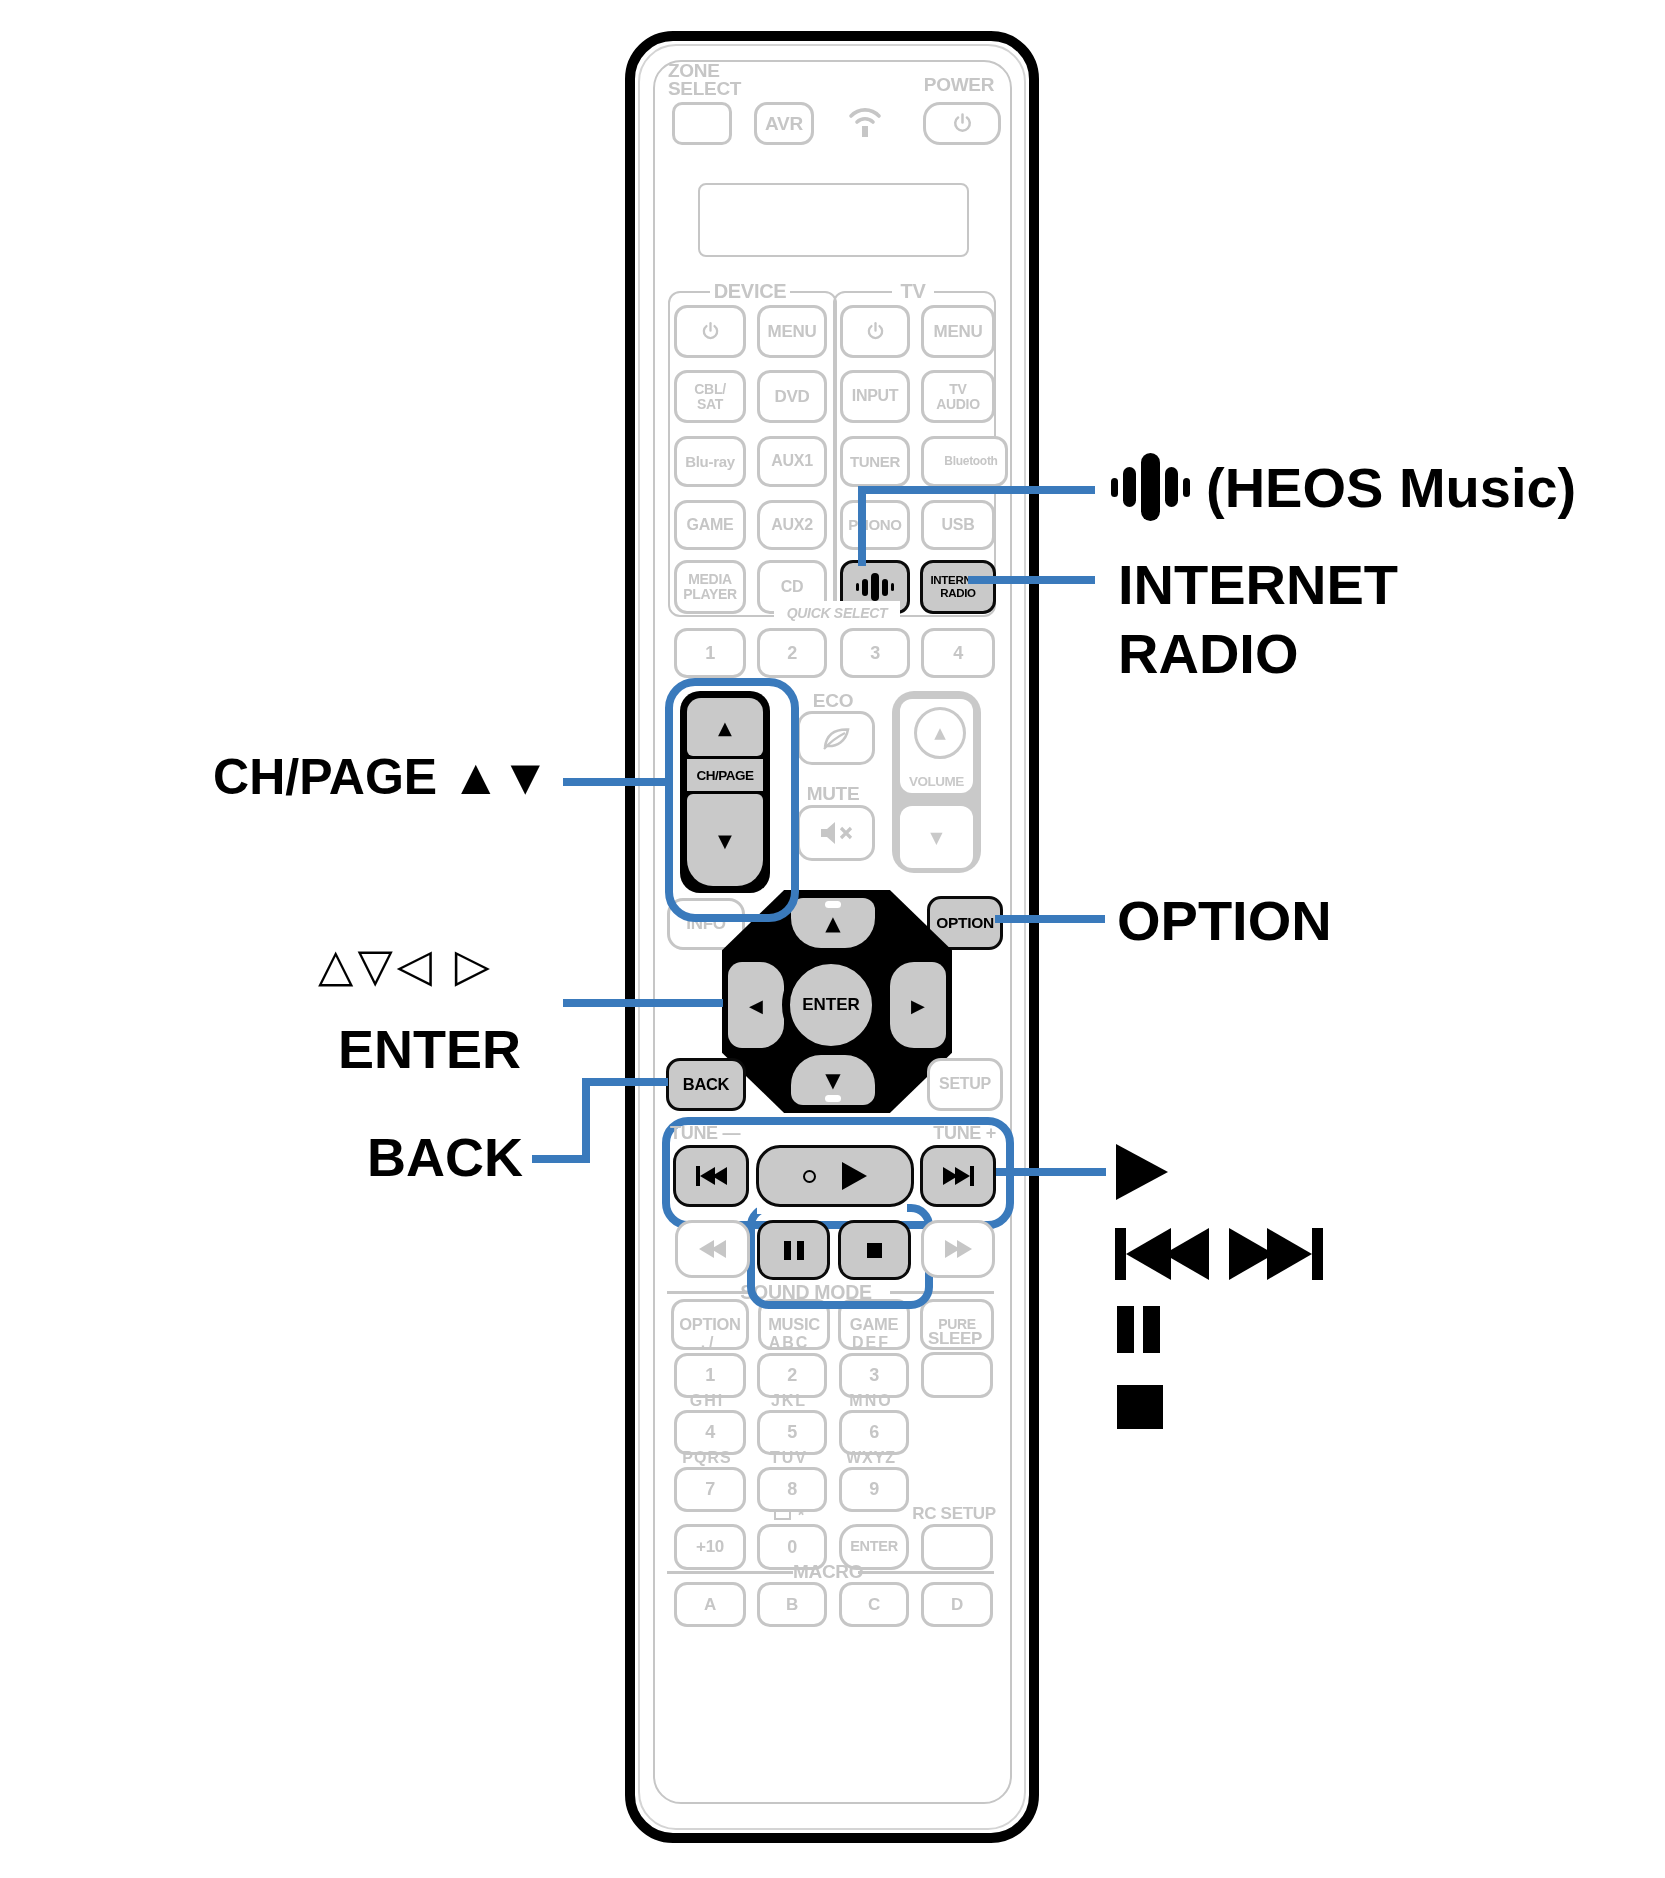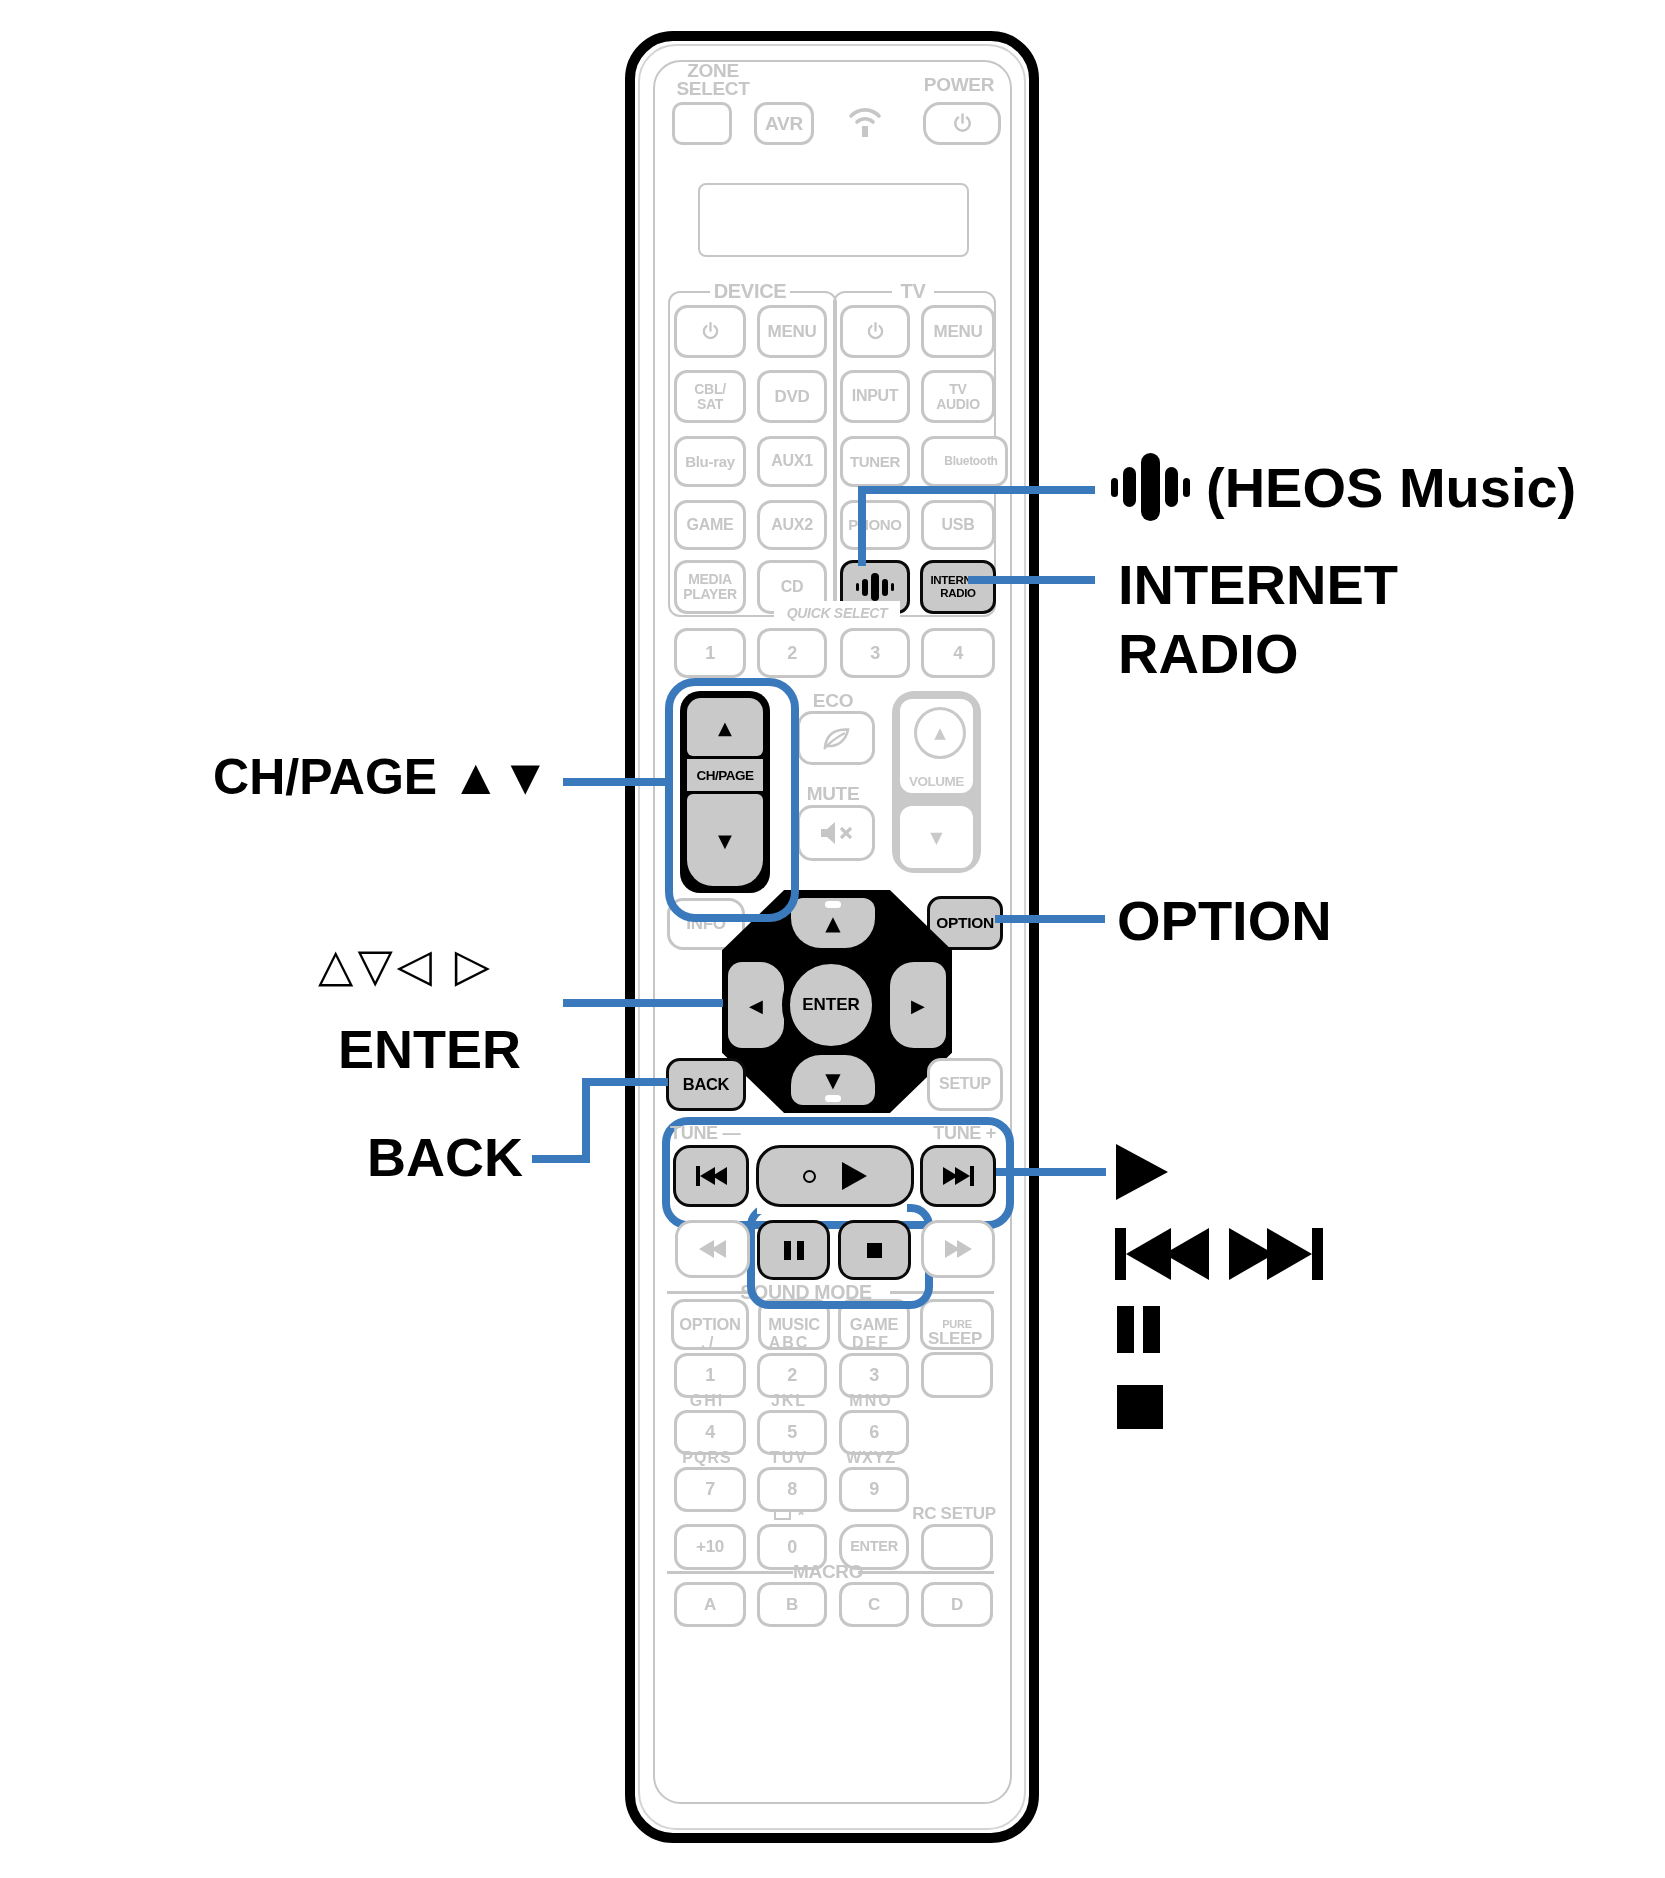--- a/index.html
+++ b/index.html
@@ -77,21 +77,21 @@
 </head>
 <body>
 
 <div class="stage">
 
   <div class="body-frame" style="left:625px;top:31px;width:394px;height:1792px;">
     <div class="inner-line"></div>
   </div>
   <div class="panel" style="left:653px;top:60px;width:355px;height:1740px;"></div>
 
-  <div class="glabel" style="left:668px;top:62px;width:90px;font-size:19px;line-height:18px;text-align:center;">ZONE
+  <div class="glabel" style="left:668px;top:62px;width:90px;font-size:19px;line-height:18px;text-align:left;">ZONE
 SELECT</div>
   <div class="b" style="left:672px;top:102px;width:54px;height:37px;border-radius:10px;"></div>
   <div class="b" style="left:754px;top:102px;width:54px;height:37px;font-size:19px;">AVR</div>
   <div class="abs" style="left:842px;top:99px;">
     <svg width="46" height="40" viewBox="0 0 46 40">
       <path d="M9 17 A19 19 0 0 1 37 17" fill="none" stroke="#c6c6c6" stroke-width="3.6" stroke-linecap="round"></path>
       <path d="M15 23 A11.5 11.5 0 0 1 31 23" fill="none" stroke="#c6c6c6" stroke-width="3.6" stroke-linecap="round"></path>
       <rect x="20" y="27" width="6" height="11" fill="#c6c6c6"></rect>
     </svg>
   </div>
@@ -229,21 +229,21 @@
   <div class="b" style="left:921px;top:1220px;width:68px;height:52px;border-radius:17px;z-index:3;">
     <span class="icon-row"><span class="tr gr"></span><span class="tr gr"></span></span>
   </div>
 
   <div class="gline" style="left:667px;top:1291px;width:86px;"></div>
   <div class="gline" style="left:890px;top:1291px;width:104px;"></div>
   <div class="glabel" style="left:737px;top:1281px;width:138px;font-size:19.5px;">SOUND MODE</div>
   <div class="b" style="left:671px;top:1299px;width:72px;height:45px;font-size:16.5px;">OPTION</div>
   <div class="b" style="left:758px;top:1299px;width:66px;height:45px;font-size:16.5px;">MUSIC</div>
   <div class="b" style="left:838px;top:1299px;width:66px;height:45px;font-size:16.5px;">GAME</div>
-  <div class="b" style="left:920px;top:1299px;width:68px;height:45px;font-size:11px;">PURE</div>
+  <div class="b" style="left:920px;top:1299px;width:68px;height:45px;font-size:14px;">PURE</div>
 
   <div class="glabel" style="left:674px;top:1334px;width:66px;font-size:16px;">. /</div>
   <div class="glabel" style="left:757px;top:1334px;width:64px;font-size:16px;letter-spacing:2px;">ABC</div>
   <div class="glabel" style="left:839px;top:1334px;width:64px;font-size:16px;letter-spacing:2px;">DEF</div>
   <div class="glabel" style="left:918px;top:1329px;width:74px;font-size:17px;">SLEEP</div>
 
   <div class="b" style="left:674px;top:1353px;width:66px;height:39px;font-size:18px;">1</div>
   <div class="b" style="left:757px;top:1353px;width:64px;height:39px;font-size:18px;">2</div>
   <div class="b" style="left:839px;top:1353px;width:64px;height:39px;font-size:18px;">3</div>
   <div class="b" style="left:921px;top:1352px;width:66px;height:40px;"></div>

